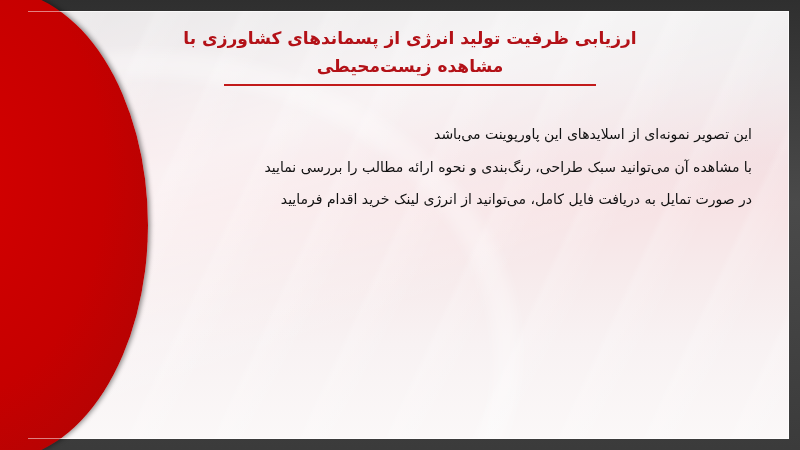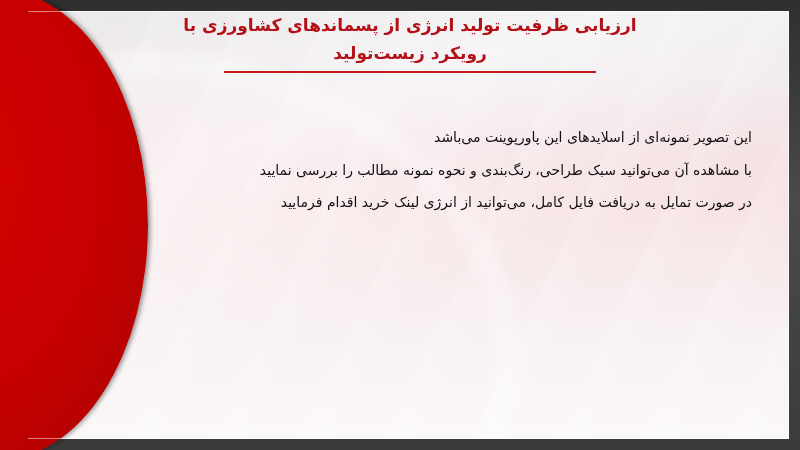--- a/index.html
+++ b/index.html
@@ -112,42 +112,42 @@
     position: absolute;
     z-index: 6;
     left: 60px;
     right: 40px;
     top: 0;
     bottom: 0;
     direction: rtl;
   }
 
   .title-block {
-    margin-top: 12px;
+    margin-top: 25px;
     text-align: center;
   }
   .title {
     color: #b31117;
     font-size: 17px;
     font-weight: bold;
     line-height: 1.62;
     letter-spacing: 0;
     text-align: center;
     direction: rtl;
     padding: 0 20px;
   }
   .title-rule {
     width: 372px;
     height: 0;
     border-top: 2px solid #c21a1a;
     margin: 4px auto 0 auto;
   }
 
   .body-block {
-    margin-top: 48px;
+    margin-top: 32px;
     text-align: right;
     direction: rtl;
     padding-left: 10px;
     padding-right: 8px;
   }
   .body-line {
     color: #111111;
     font-size: 14px;
     line-height: 2.32;
     text-align: right;
@@ -167,24 +167,24 @@
     <div class="panel-sheen"></div>
   </div>
   <div class="panel-edge"></div>
 
   <div class="red-blob"></div>
 
   <div class="content">
 
     <div class="title-block">
       <div class="title">ارزیابی ظرفیت تولید انرژی از پسماندهای کشاورزی با</div>
-      <div class="title">رویکرد زیست‌تولید</div>
+      <div class="title">مشاهده زیست‌محیطی</div>
       <div class="title-rule"></div>
     </div>
 
     <div class="body-block">
       <div class="body-line">این تصویر نمونه‌ای از اسلایدهای این پاورپوینت می‌باشد</div>
-      <div class="body-line">با مشاهده آن می‌توانید سبک طراحی، رنگ‌بندی و نحوه نمونه مطالب را بررسی نمایید</div>
+      <div class="body-line">با مشاهده آن می‌توانید سبک طراحی، رنگ‌بندی و نحوه ارائه مطالب را بررسی نمایید</div>
       <div class="body-line">در صورت تمایل به دریافت فایل کامل، می‌توانید از انرژی لینک خرید اقدام فرمایید</div>
     </div>
 
   </div>
 </div>
 
 </body></html>

